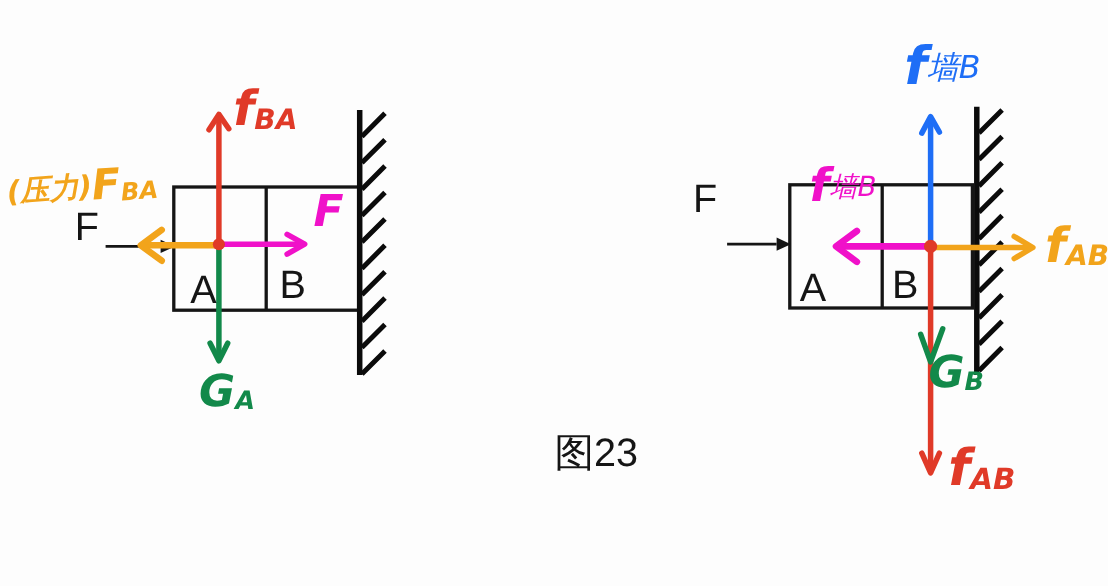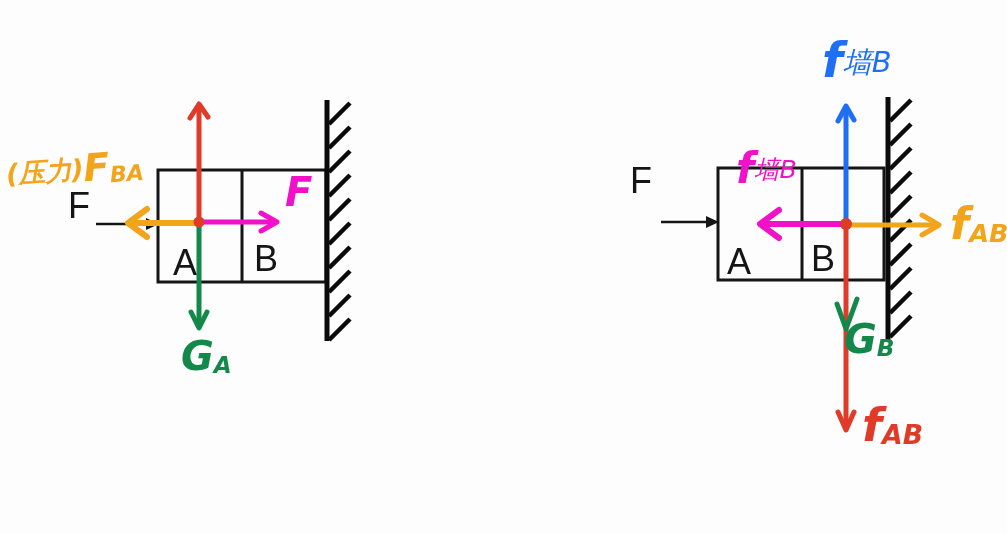--- a/index.html
+++ b/index.html
@@ -69,20 +69,21 @@
       <path d="M922 215 L939 225 L922 235" fill="none" stroke="#f2a41b" stroke-width="5" stroke-linecap="round" stroke-linejoin="round"></path>
 
       <line x1="846" y1="228" x2="846" y2="426" stroke="#e03a28" stroke-width="5" stroke-linecap="round"></line>
       <path d="M838 412 L846 430 L854 412" fill="none" stroke="#e03a28" stroke-width="5" stroke-linecap="round" stroke-linejoin="round"></path>
 
       <path d="M837 304 L846 329 L857 299" fill="none" stroke="#12894a" stroke-width="5" stroke-linecap="round" stroke-linejoin="round"></path>
       <circle cx="846" cy="224" r="6" fill="#e03a28"></circle>
     </g>
   </svg>
 
+  <div class="lbl hand red" style="left:212px;top:78px;font-size:44px;"><span>f</span><span class="sub">BA</span></div>
 
   <div class="lbl hand orange" style="left:6px;top:150px;font-size:38px;transform:rotate(-4deg);"><span class="pfx">(压力)</span><span>F</span><span class="sub">BA</span></div>
 
   <div class="lbl print" style="left:68px;top:188px;font-size:36px;">F</div>
 
   <div class="lbl hand magenta" style="left:285px;top:172px;font-size:40px;"><span>F</span></div>
 
   <div class="lbl hand green" style="left:181px;top:336px;font-size:40px;"><span>G</span><span class="sub">A</span></div>
 
   <div class="lbl print" style="left:173px;top:245px;font-size:36px;">A</div>
@@ -96,14 +97,15 @@
 
   <div class="lbl hand orange" style="left:950px;top:202px;font-size:44px;"><span>f</span><span class="sub">AB</span></div>
 
   <div class="lbl hand green" style="left:844px;top:319px;font-size:40px;"><span>G</span><span class="sub">B</span></div>
 
   <div class="lbl hand red" style="left:862px;top:402px;font-size:46px;"><span>f</span><span class="sub">AB</span></div>
 
   <div class="lbl print" style="left:727px;top:244px;font-size:36px;">A</div>
   <div class="lbl print" style="left:811px;top:241px;font-size:36px;">B</div>
 
+  <div class="lbl print" style="left:504px;top:394px;font-size:36px;">图23</div>
 
 </div>
 
 </body></html>

